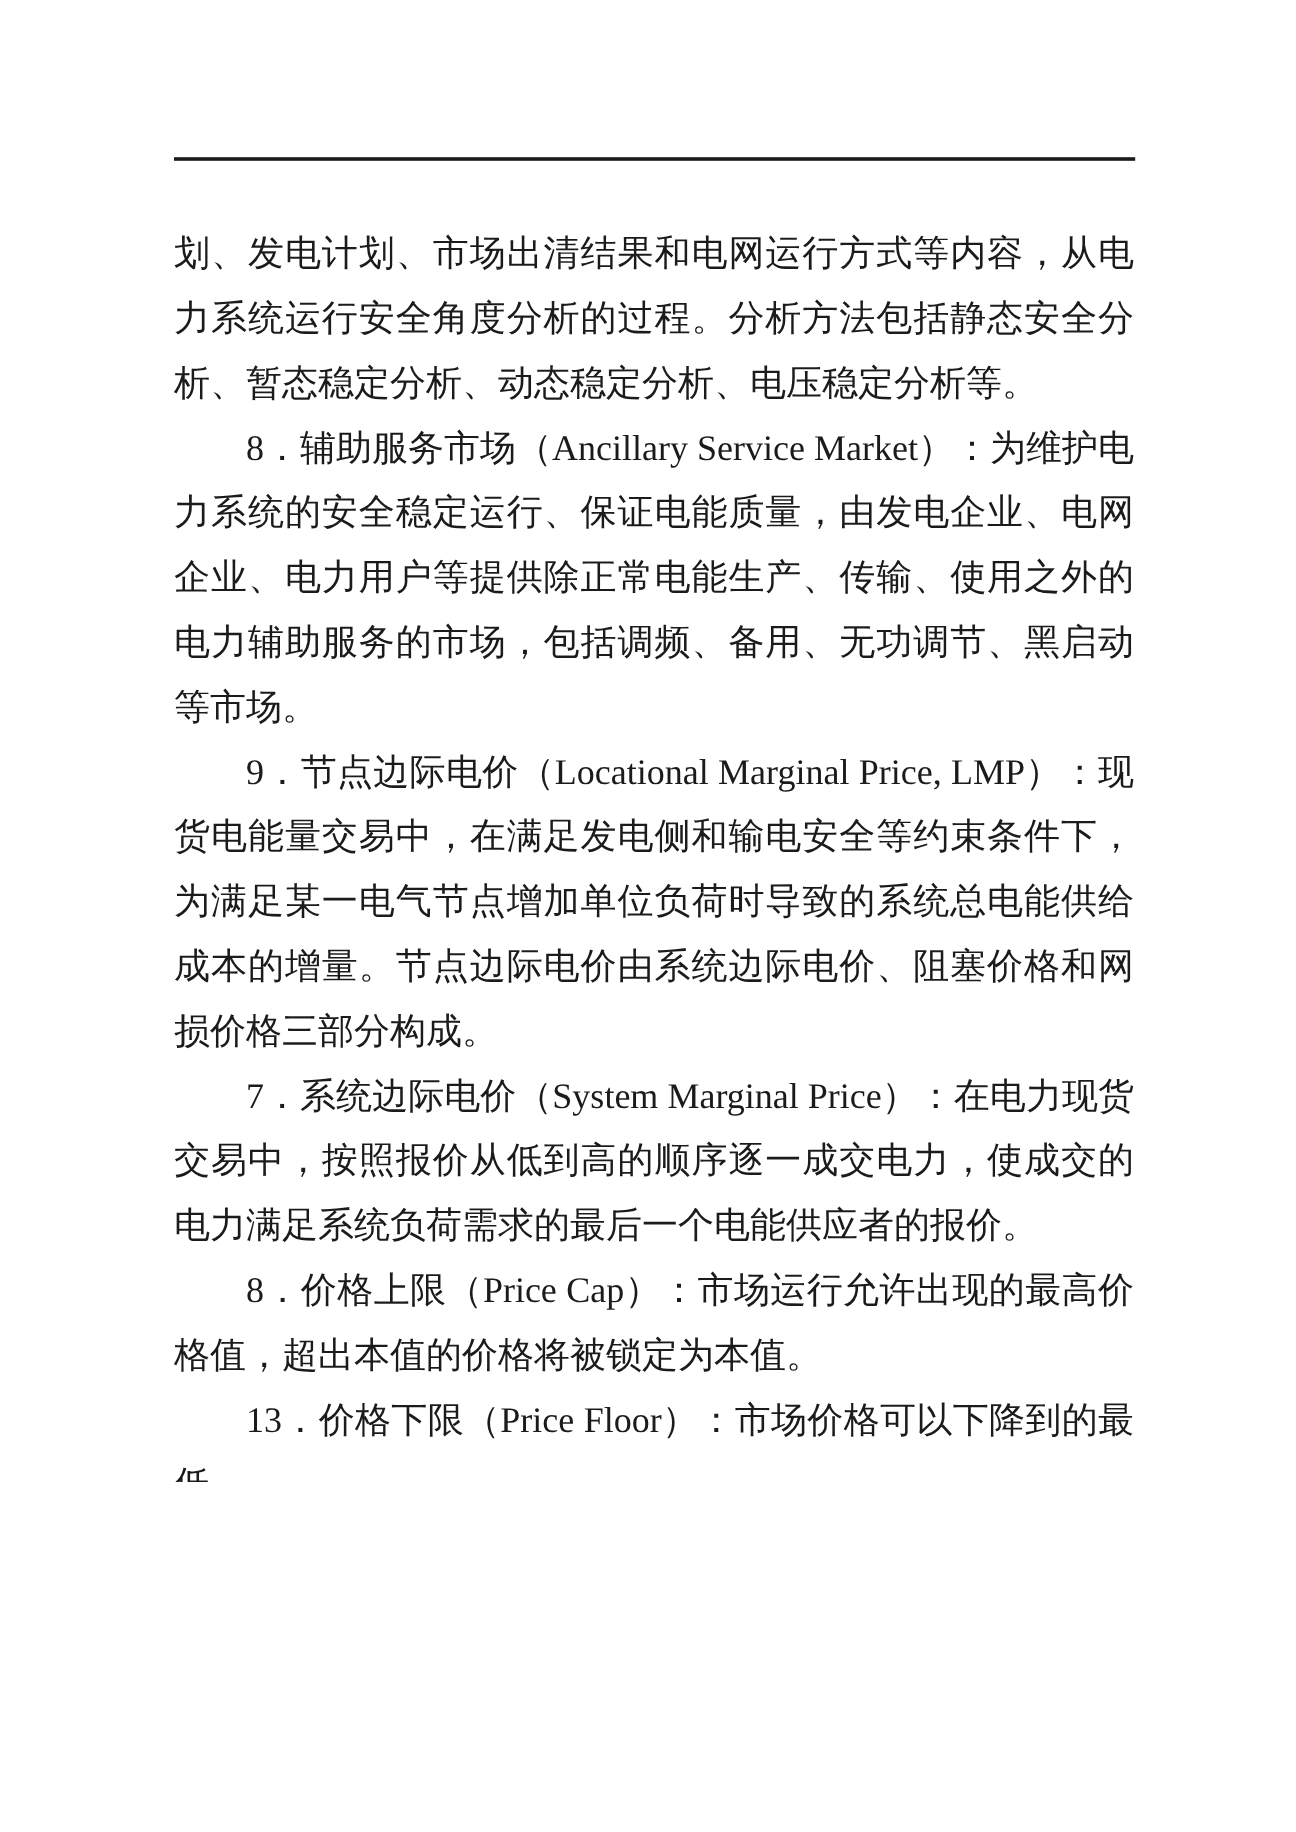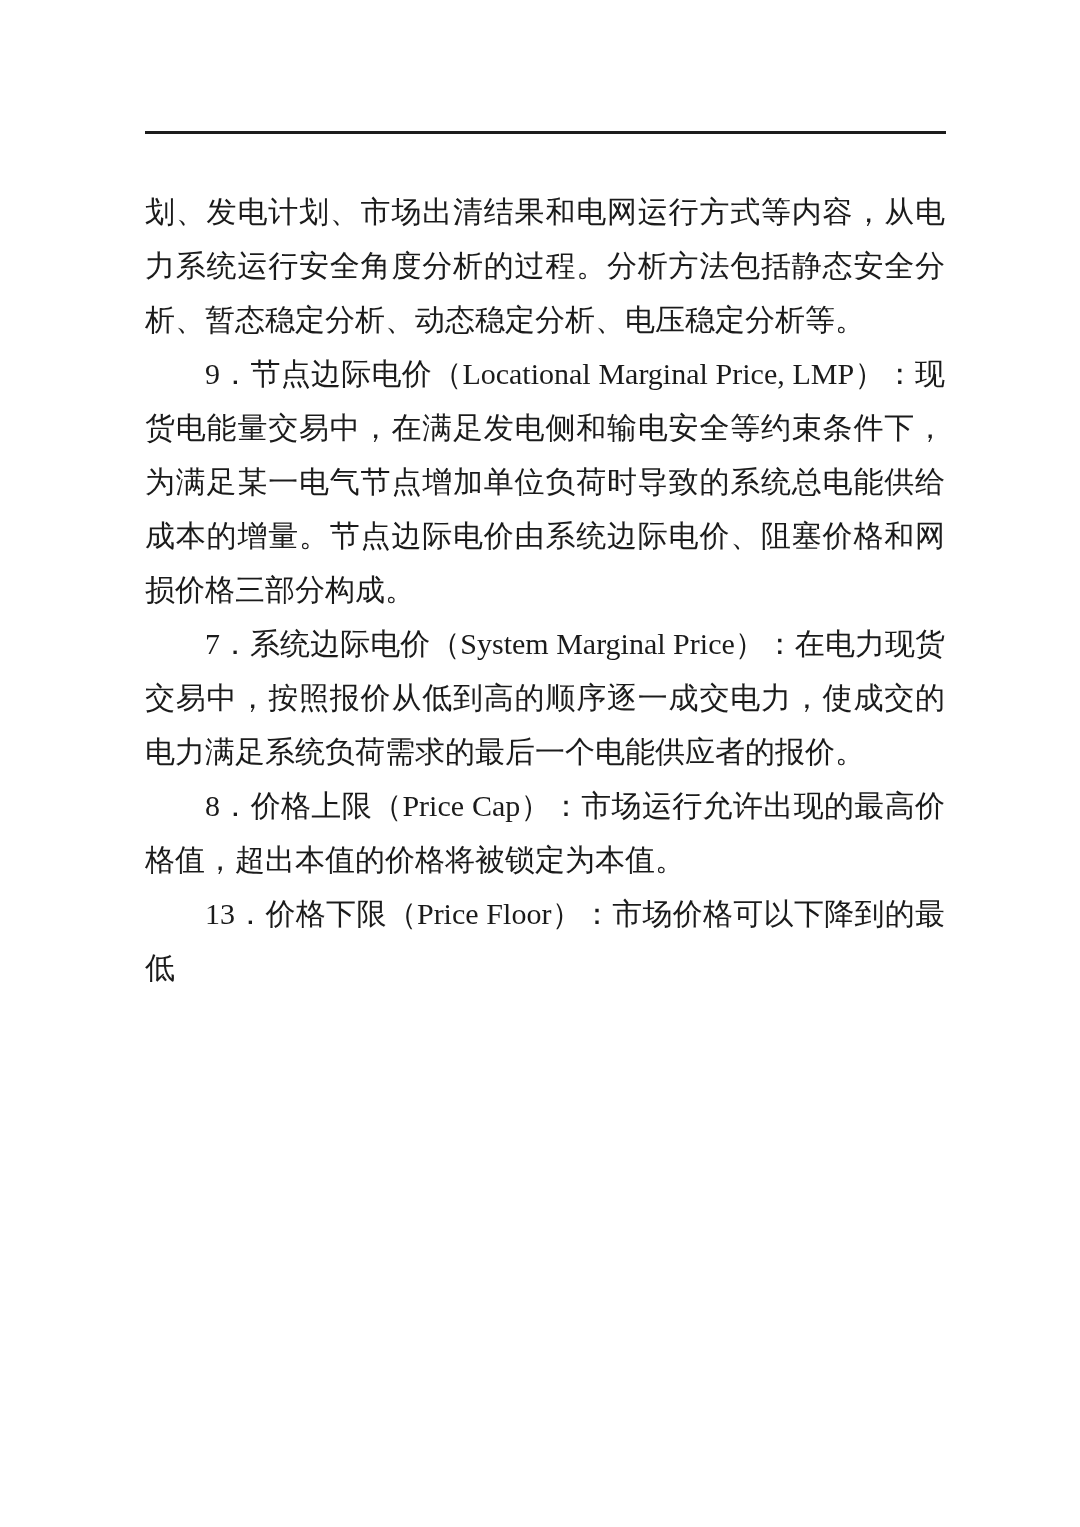--- a/index.html
+++ b/index.html
@@ -74,20 +74,21 @@
 </style>
 </head>
 <body>
 
 <div class="page">
 
   <div class="top-rule"></div>
 
   <div class="content">
     <p class="para">划、发电计划、市场出清结果和电网运行方式等内容，从电力系统运行安全角度分析的过程。分析方法包括静态安全分析、暂态稳定分析、动态稳定分析、电压稳定分析等。</p>
+    <p class="para indent">8．辅助服务市场（Ancillary Service Market）：为维护电力系统的安全稳定运行、保证电能质量，由发电企业、电网企业、电力用户等提供除正常电能生产、传输、使用之外的电力辅助服务的市场，包括调频、备用、无功调节、黑启动等市场。</p>
     <p class="para indent">9．节点边际电价（Locational Marginal Price, LMP）：现货电能量交易中，在满足发电侧和输电安全等约束条件下，为满足某一电气节点增加单位负荷时导致的系统总电能供给成本的增量。节点边际电价由系统边际电价、阻塞价格和网损价格三部分构成。</p>
     <p class="para indent">7．系统边际电价（System Marginal Price）：在电力现货交易中，按照报价从低到高的顺序逐一成交电力，使成交的电力满足系统负荷需求的最后一个电能供应者的报价。</p>
     <p class="para indent">8．价格上限（Price Cap）：市场运行允许出现的最高价格值，超出本值的价格将被锁定为本值。</p>
     <p class="para indent">13．价格下限（Price Floor）：市场价格可以下降到的最低</p>
   </div>
 
   <div class="page-number">– 87 –</div>
 
   <div class="logo">
     <span class="latin">ESCN</span><span class="chinese">中国储能网</span>

